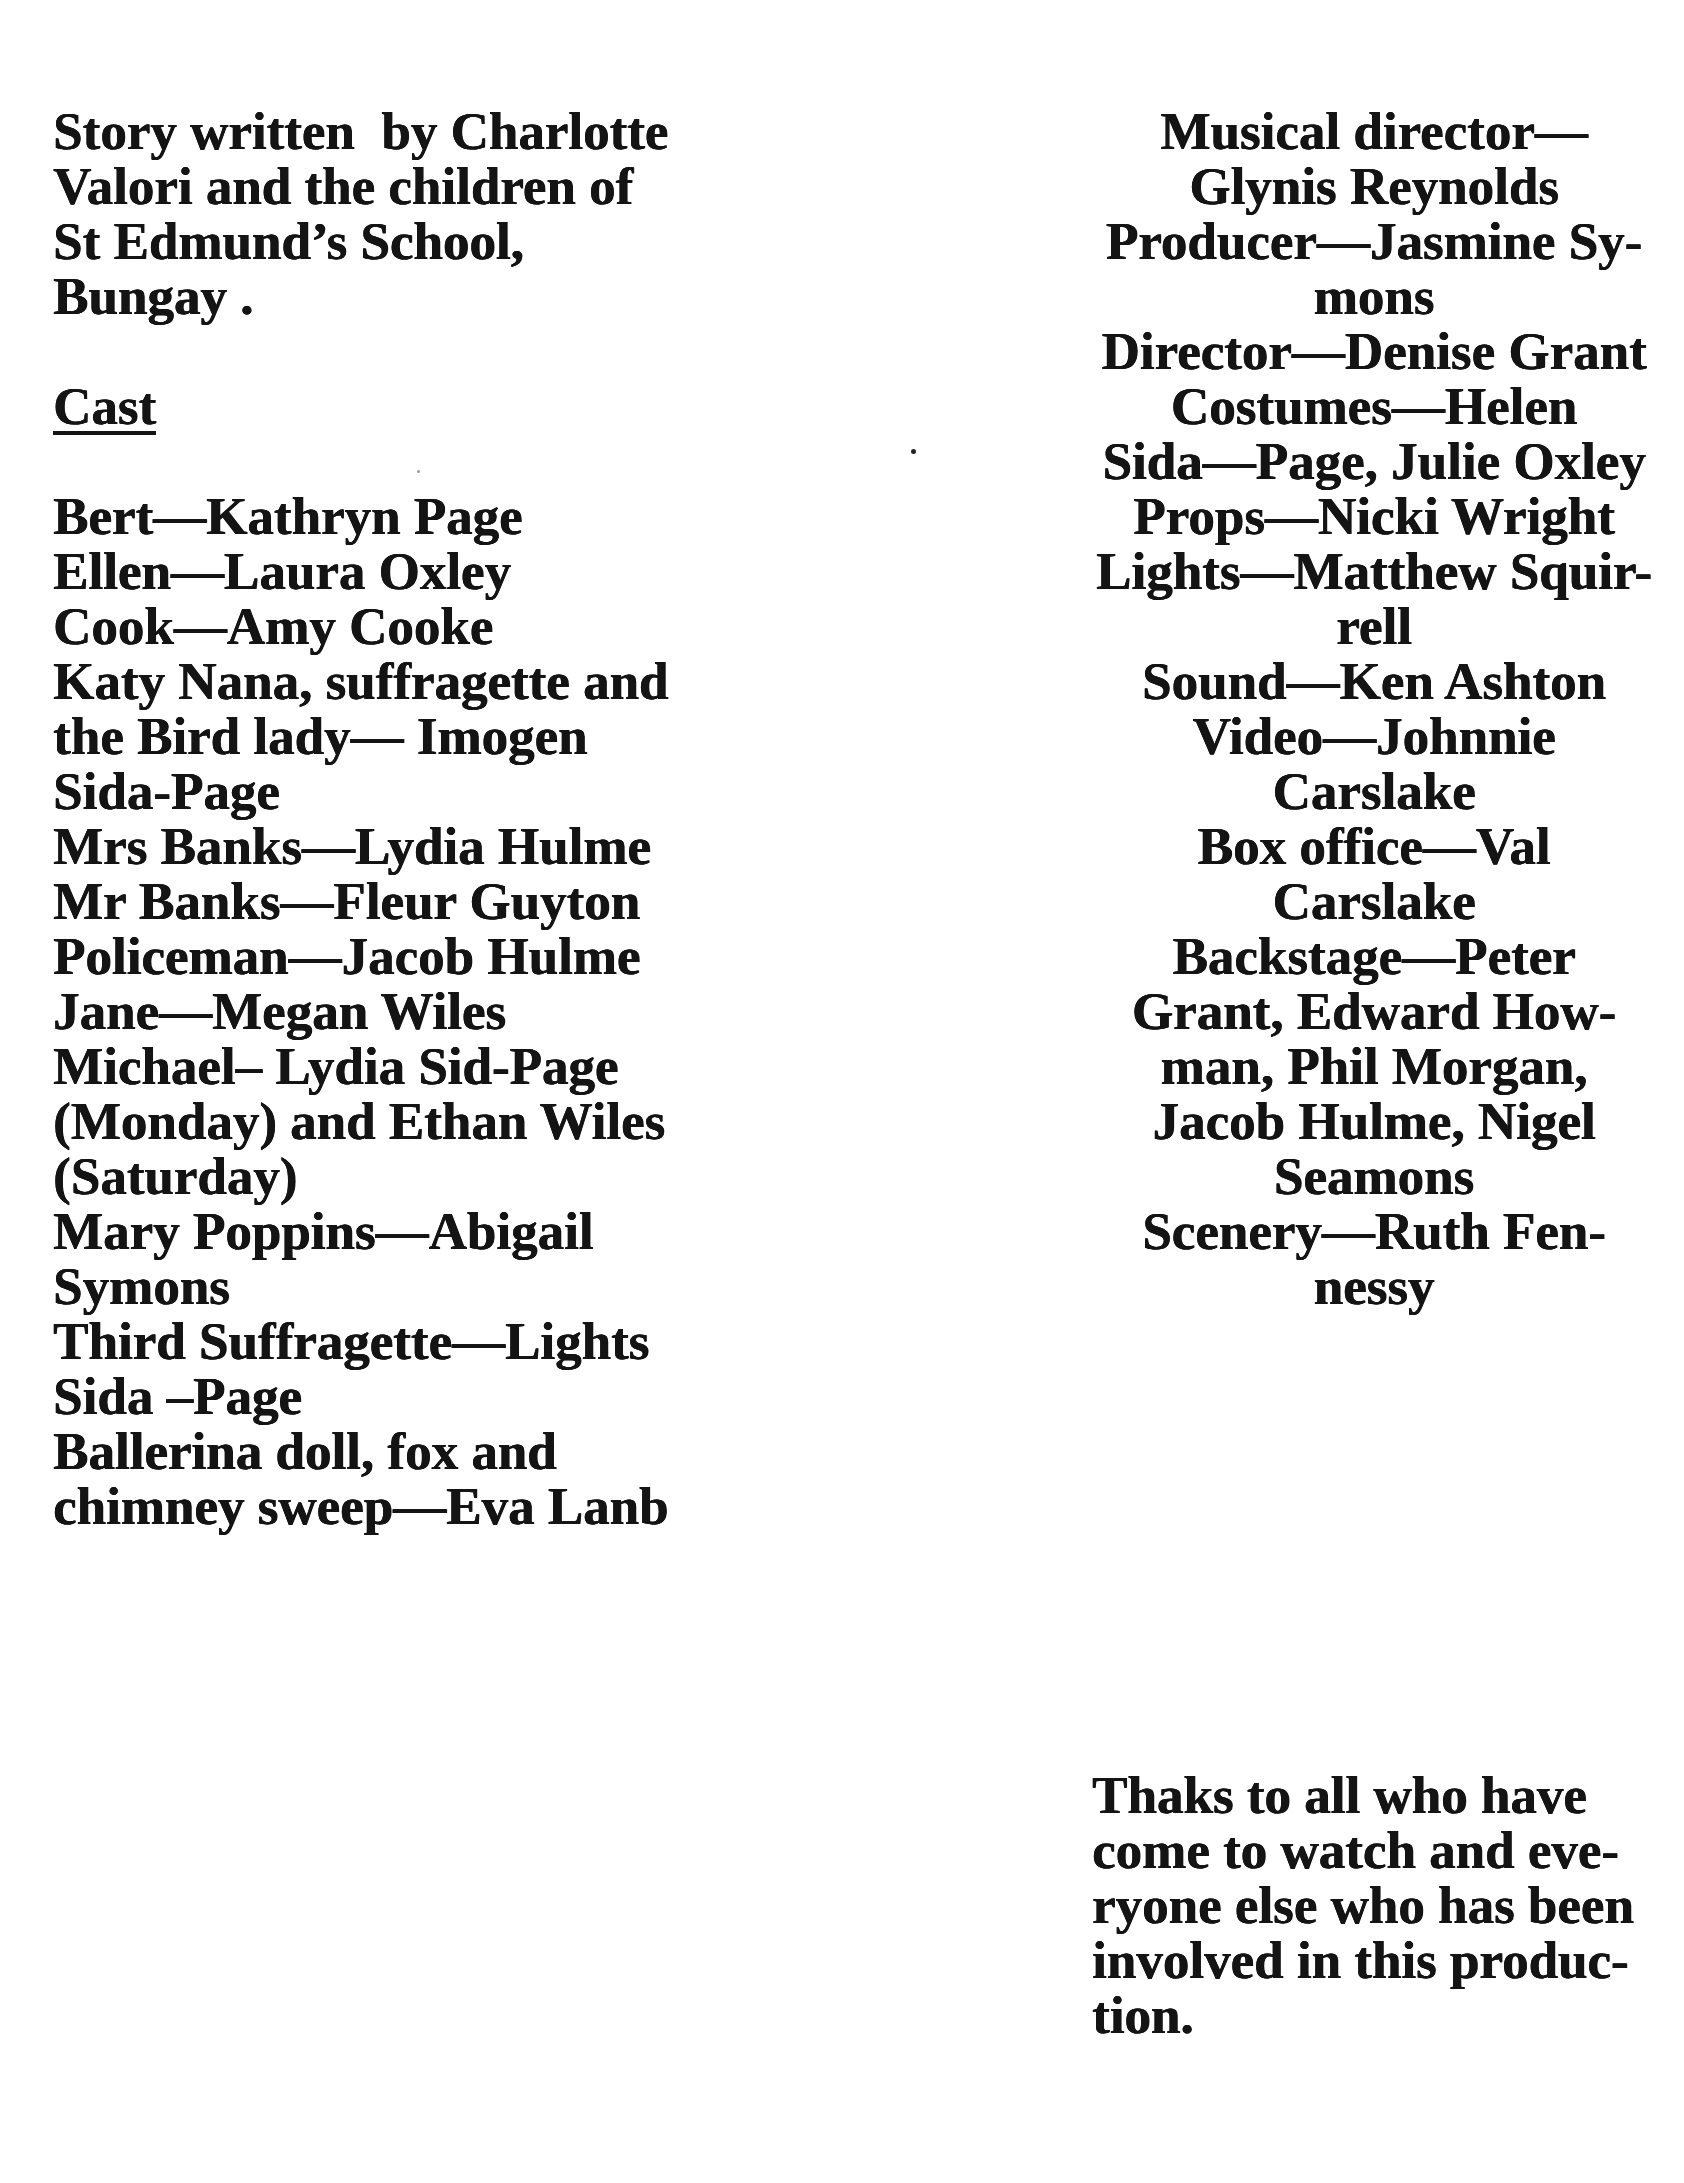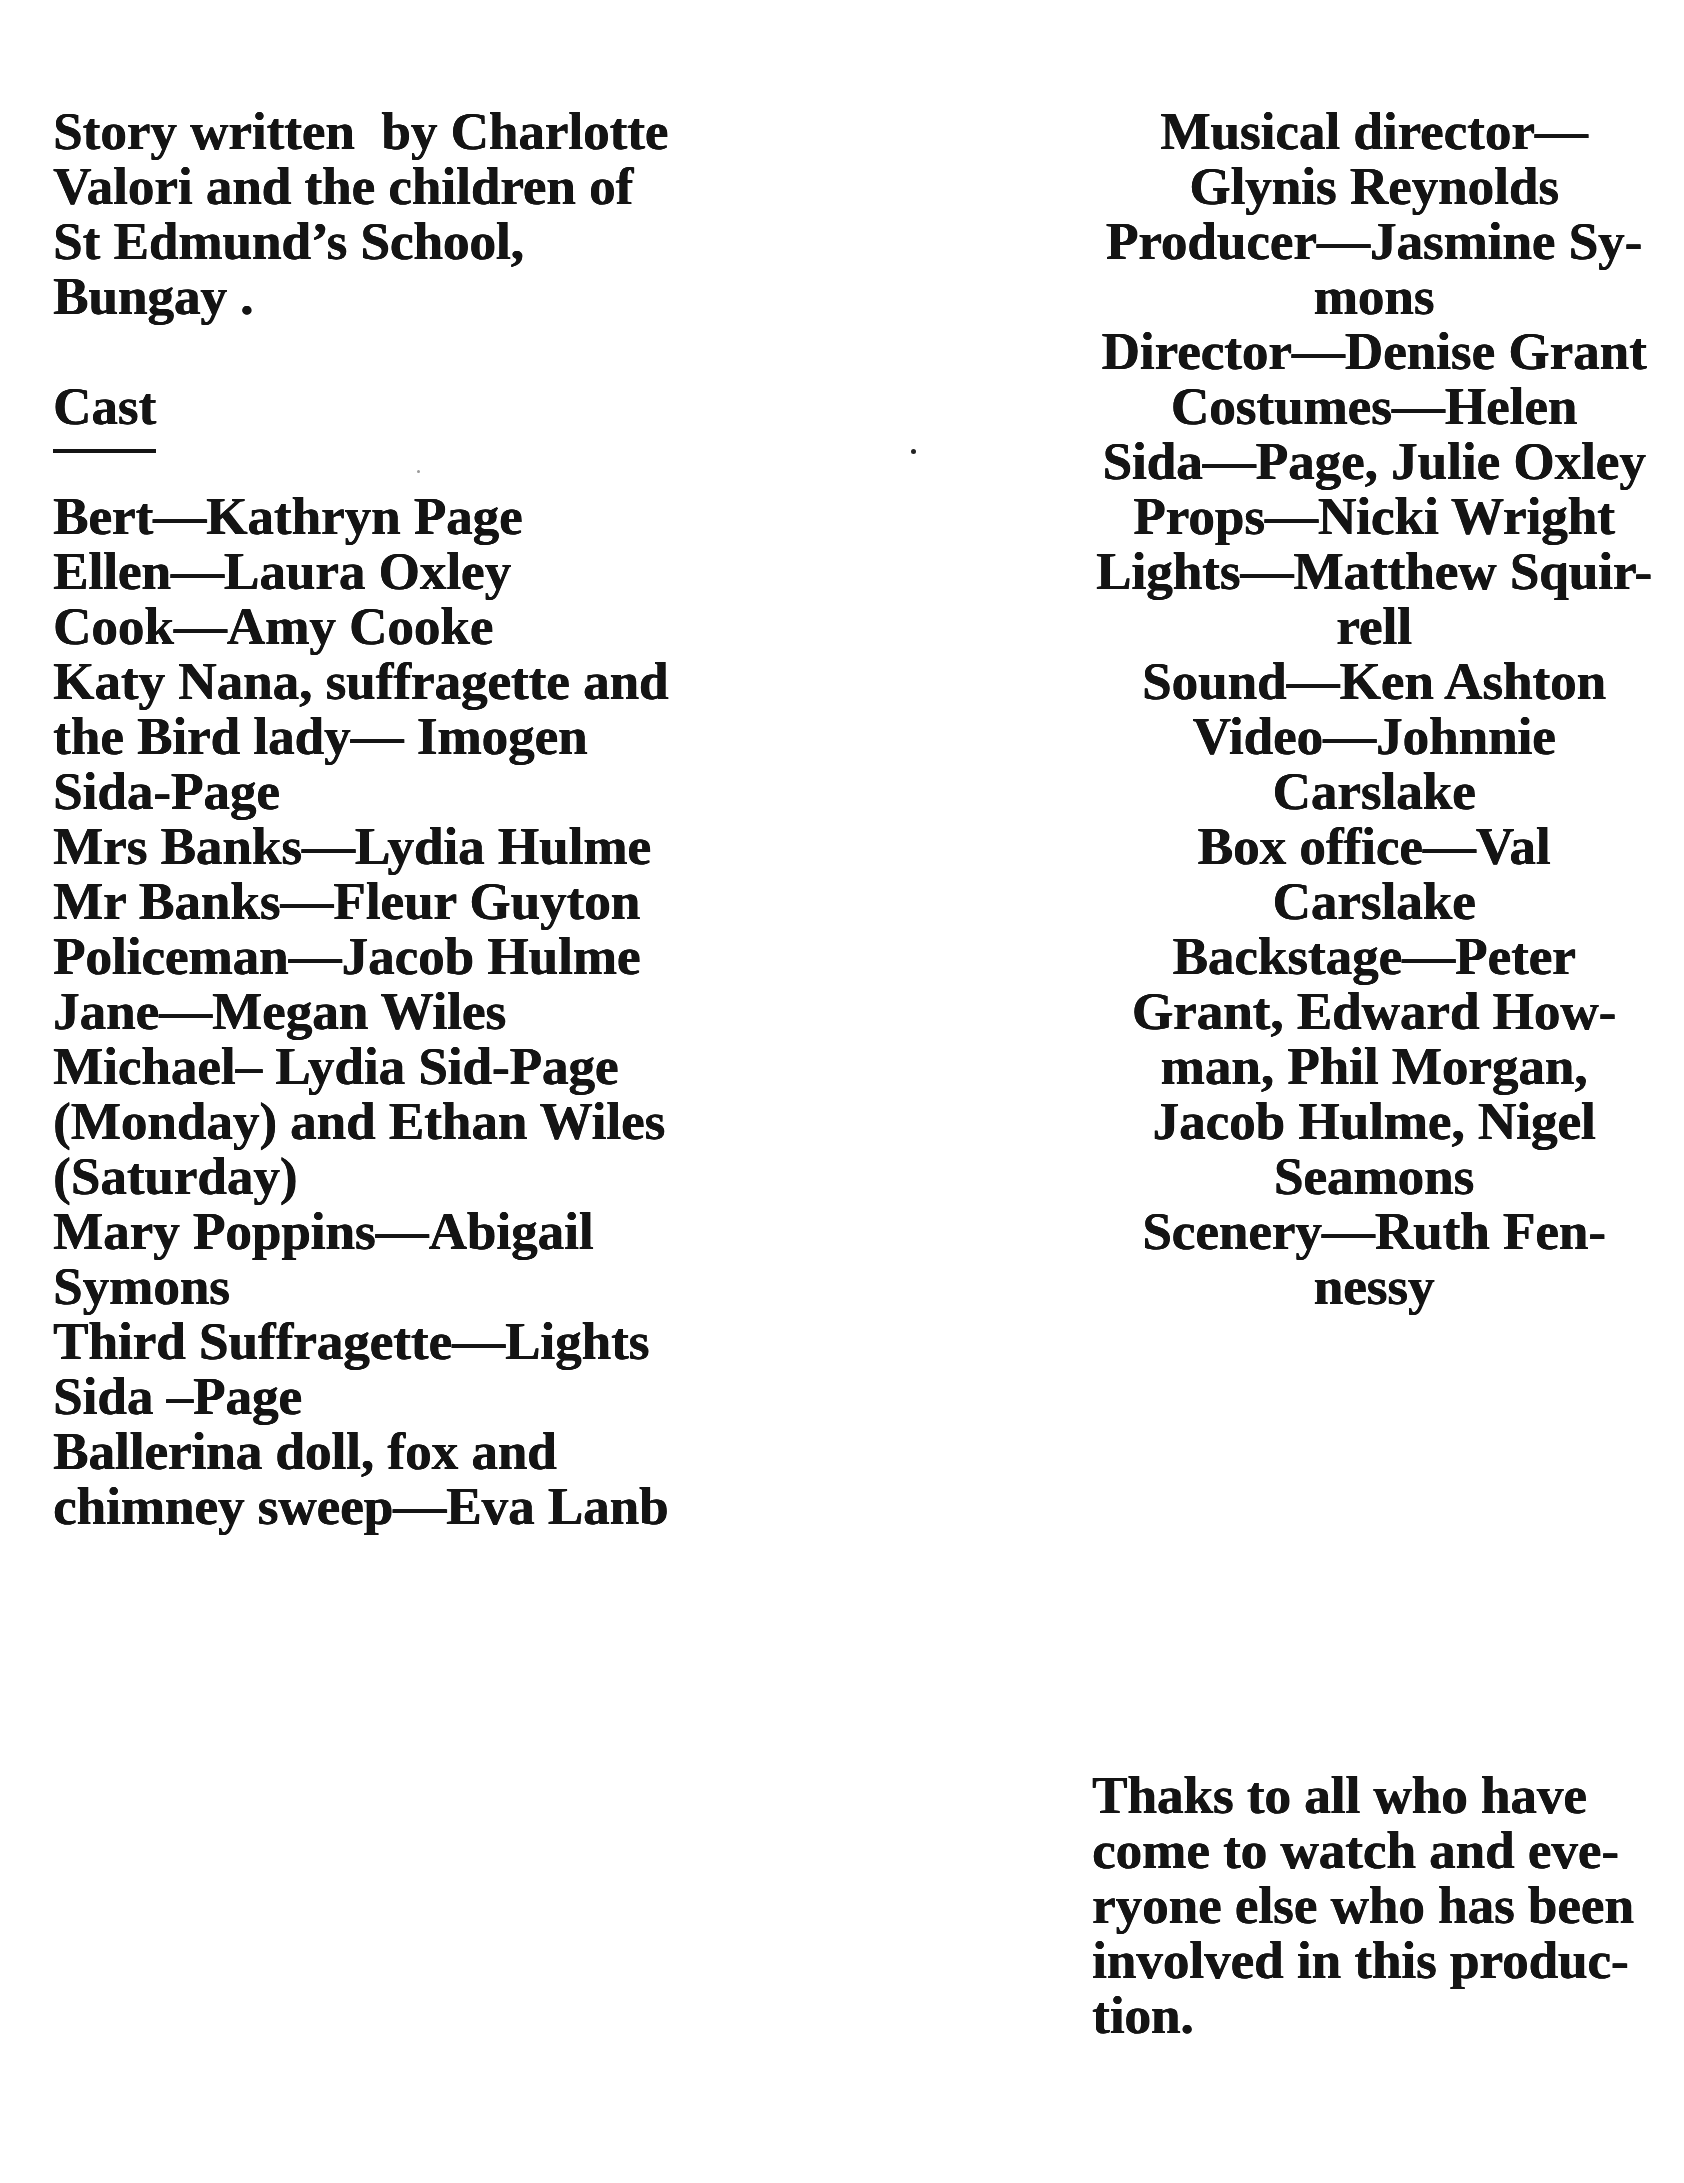--- a/index.html
+++ b/index.html
@@ -30,21 +30,21 @@
     white-space: pre-wrap;
     
     text-shadow: 0.6px 0 0 currentColor, 0 0.3px 0 currentColor;
     font-weight: bold;
   }
   .line.blank {  }
   .underline-word {
     display: inline-block;
     line-height: 46px;
     border-bottom: 4.1px solid currentColor;
-    padding-bottom: 20px;
+    padding-bottom: 2px;
   }
   .speck {
     position: absolute;
     border-radius: 50%;
     background: #222;
   }
   .speck-1 { left: 911px; top: 449px; width: 5px; height: 5px; }
   .speck-2 { left: 417px;  top: 470px; width: 3.3px; height: 3.3px; background: #9a9a9a; }
 </style>
 </head>

